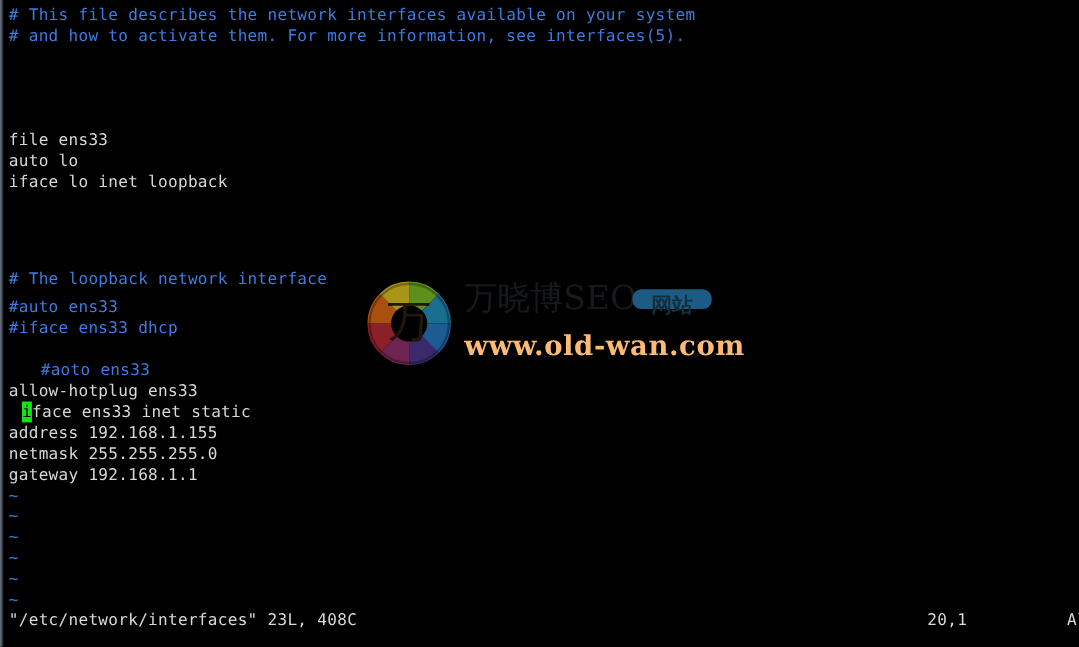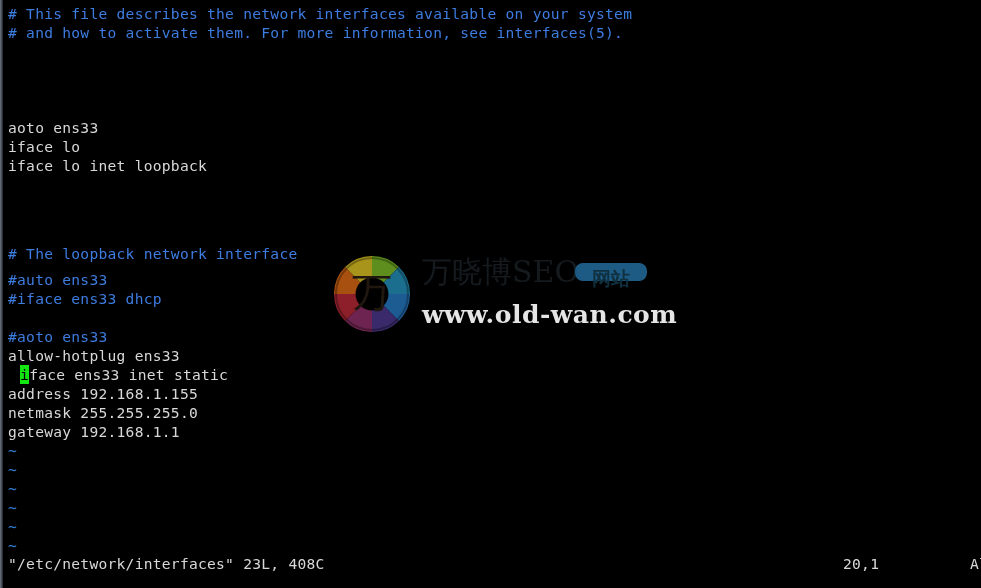--- a/index.html
+++ b/index.html
@@ -137,21 +137,21 @@
   }
   #wm-url {
     position: absolute;
     left: 96px;
     top: 52px;
     height: 34px;
     line-height: 34px;
     font-family: "DejaVu Serif", "Liberation Serif", serif;
     font-weight: bold;
     font-size: 25px;
-    color: #e5e5e5;
+    color: #fdba74;
     letter-spacing: 0.5px;
     white-space: nowrap;
   }
   #wm-kanji {
     position: absolute;
     left: 0; top: 0;
     width: 92px; height: 92px;
     line-height: 92px;
     text-align: center;
     font-family: "DejaVu Serif", "Liberation Serif", serif;
@@ -162,27 +162,27 @@
 </head>
 <body>
 
 <div id="terminal">
 
   <div id="left-edge"></div>
 
   <div id="buffer">
       <div class="line comment" style="top: 4px;"># This file describes the network interfaces available on your system</div>
       <div class="line comment" style="top: 23px;"># and how to activate them. For more information, see interfaces(5).</div>
-      <div class="line txt" style="top: 118px;">aoto ens33</div>
-      <div class="line txt" style="top: 137px;">iface lo</div>
+      <div class="line txt" style="top: 118px;">file ens33</div>
+      <div class="line txt" style="top: 137px;">auto lo</div>
       <div class="line txt" style="top: 156px;">iface lo inet loopback</div>
       <div class="line comment" style="top: 244px;"># The loopback network interface</div>
       <div class="line comment" style="top: 270px;">#auto ens33</div>
       <div class="line comment" style="top: 289px;">#iface ens33 dhcp</div>
-      <div class="line comment" style="top: 327px;">#aoto ens33</div>
+      <div class="line comment" style="top: 327px; margin-left: 29px;">#aoto ens33</div>
       <div class="line txt" style="top: 346px;">allow-hotplug ens33</div>
       <div class="line txt" style="top: 365px; padding-left: 12px;"><span class="cursor">i</span>face ens33 inet static</div>
       <div class="line txt" style="top: 384px;">address 192.168.1.155</div>
       <div class="line txt" style="top: 403px;">netmask 255.255.255.0</div>
       <div class="line txt" style="top: 422px;">gateway 192.168.1.1</div>
       <div class="line tilde" style="top: 441px;">~</div>
       <div class="line tilde" style="top: 460px;">~</div>
       <div class="line tilde" style="top: 479px;">~</div>
       <div class="line tilde" style="top: 498px;">~</div>
       <div class="line tilde" style="top: 517px;">~</div>

